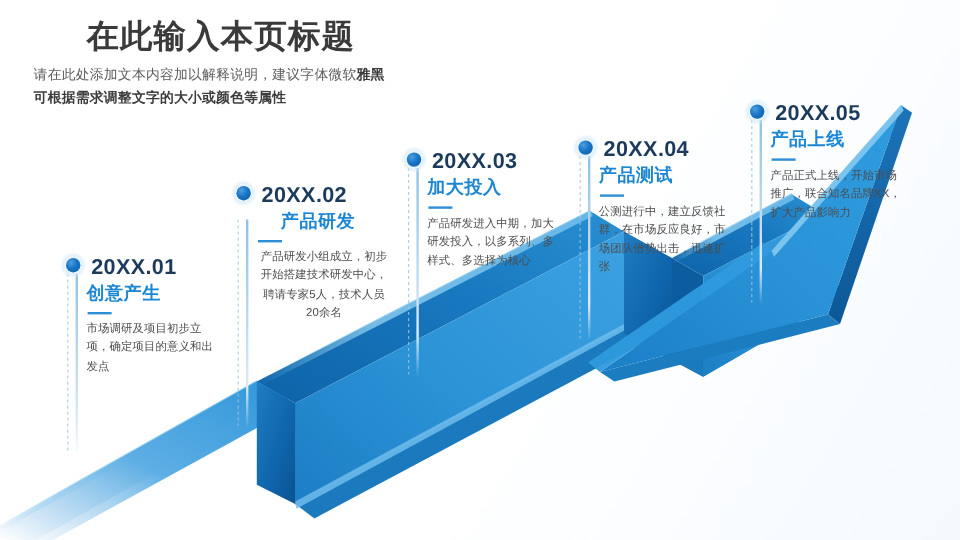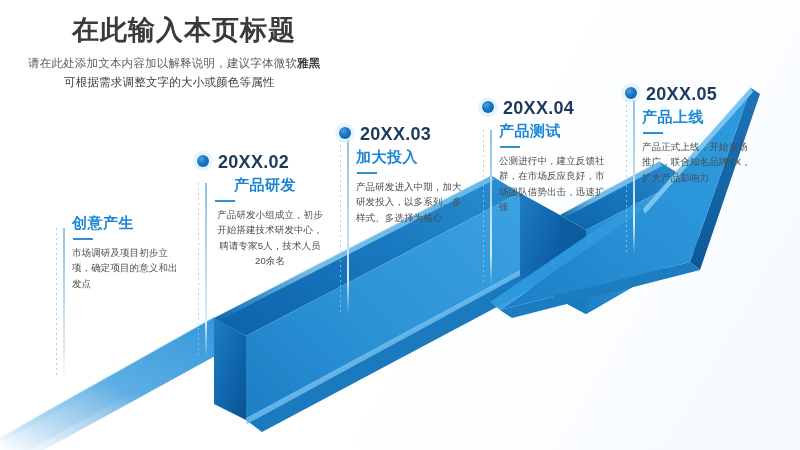--- a/index.html
+++ b/index.html
@@ -41,21 +41,21 @@
   }
   .subtitle {
     margin-top: 6px;
     font-size: 11.5px;
     color: #5c5c5c;
     line-height: 1.7;
     letter-spacing: 0.2px;
     white-space: nowrap;
   }
   .subtitle .em { font-weight: bold; color: #3d3d3d; }
-  .subtitle-line2 { font-weight: normal; color: #3d3d3d; margin-left: 36px; }
+  .subtitle-line2 { font-weight: bold; color: #3d3d3d; }
 
   
   #arrow-layer {
     position: absolute;
     left: 0;
     top: 0;
     width: 800px;
     height: 450px;
     z-index: 5;
   }
@@ -276,20 +276,27 @@
   <div class="conn-dotted" style="left:340px; top:140px; height:172px;"></div>
   <div class="conn-solid" style="left:347px; top:140px; height:174px;"></div>
 
   <div class="conn-dotted" style="left:483px; top:130px; height:152px;"></div>
   <div class="conn-solid" style="left:490px; top:130px; height:154px;"></div>
 
   <div class="conn-dotted" style="left:626px; top:100px; height:152px;"></div>
   <div class="conn-solid" style="left:633px; top:100px; height:154px;"></div>
 
   <div class="milestone" style="left:50px; top:210px;">
+    <div class="ms-head">
+      <div class="dot-wrap">
+        <div class="dot-halo"></div>
+        <div class="dot-core"></div>
+      </div>
+      <div class="ms-date">20XX.01</div>
+    </div>
     <div class="ms-body">
       <div class="ms-title">创意产生</div>
       <div class="ms-rule"></div>
       <div class="ms-desc">市场调研及项目初步立项，确定项目的意义和出发点</div>
     </div>
   </div>
 
   <div class="milestone" style="left:192px; top:150px;text-align:center;">
     <div class="ms-head">
       <div class="dot-wrap">
@@ -313,21 +320,21 @@
       </div>
       <div class="ms-date">20XX.03</div>
     </div>
     <div class="ms-body">
       <div class="ms-title">加大投入</div>
       <div class="ms-rule"></div>
       <div class="ms-desc">产品研发进入中期，加大研发投入，以多系列、多样式、多选择为核心</div>
     </div>
   </div>
 
-  <div class="milestone" style="left:477px; top:96px;">
+  <div class="milestone" style="left:477px; top:112px;">
     <div class="ms-head">
       <div class="dot-wrap">
         <div class="dot-halo"></div>
         <div class="dot-core"></div>
       </div>
       <div class="ms-date">20XX.04</div>
     </div>
     <div class="ms-body">
       <div class="ms-title">产品测试</div>
       <div class="ms-rule"></div>

